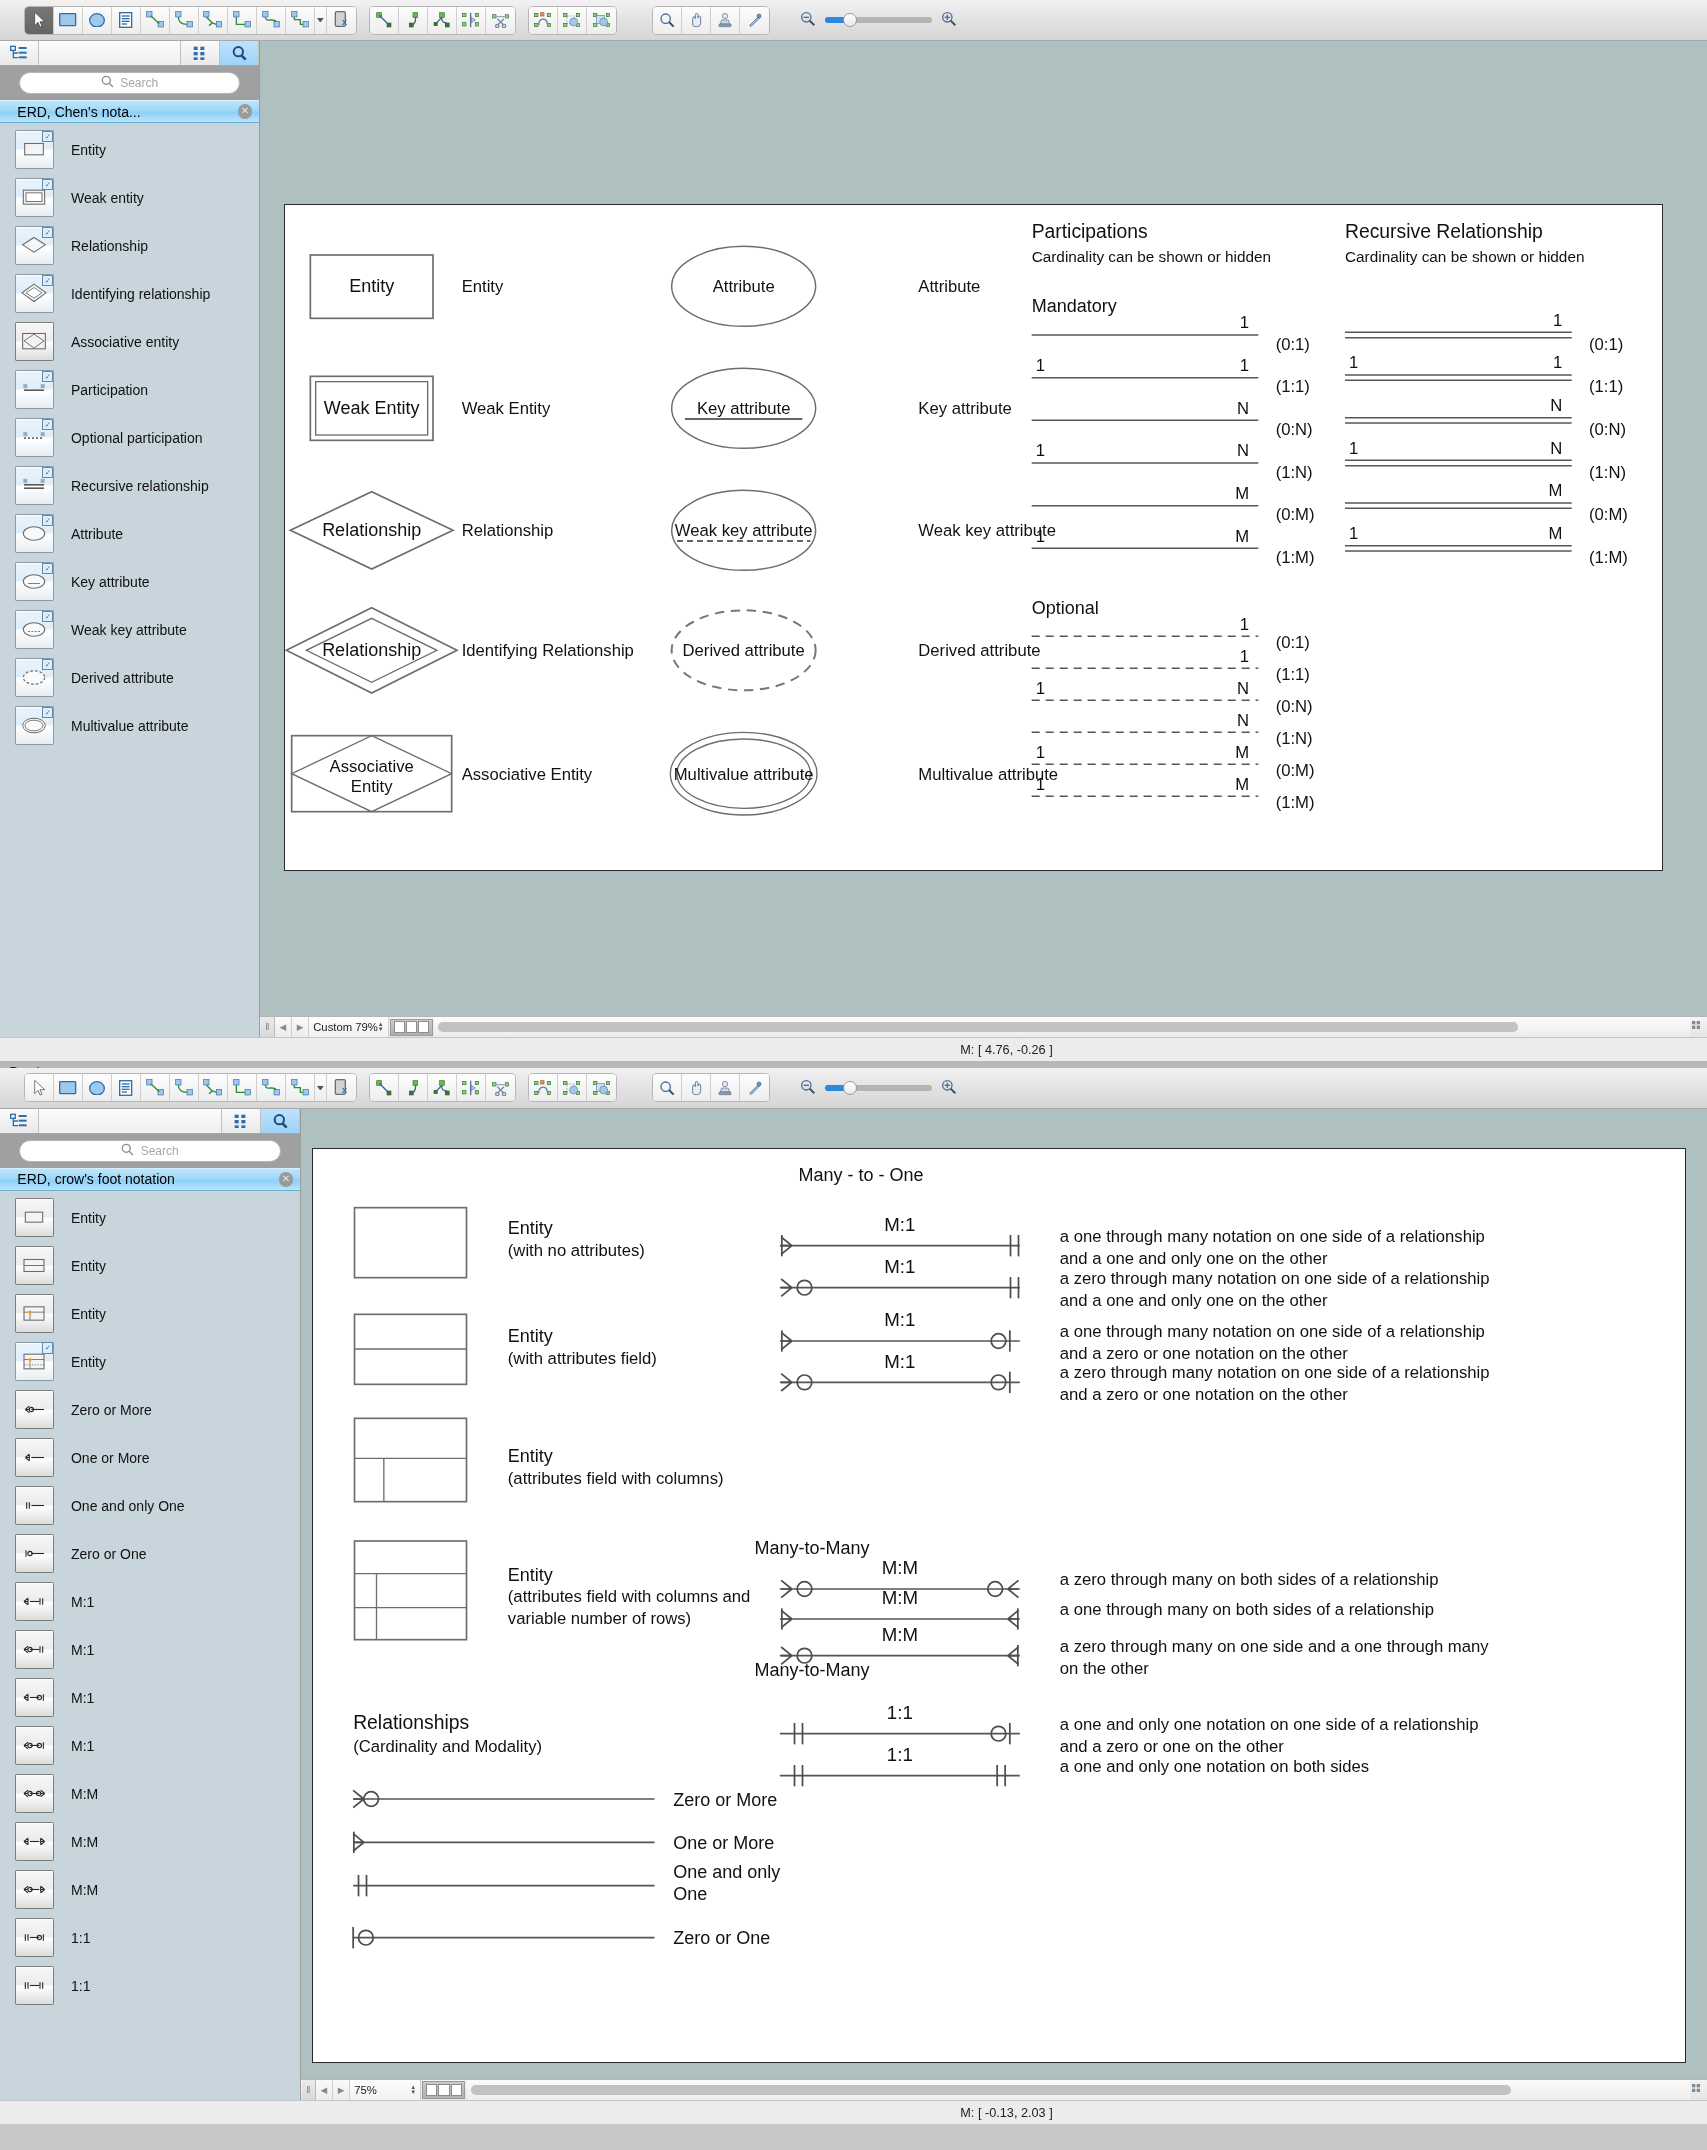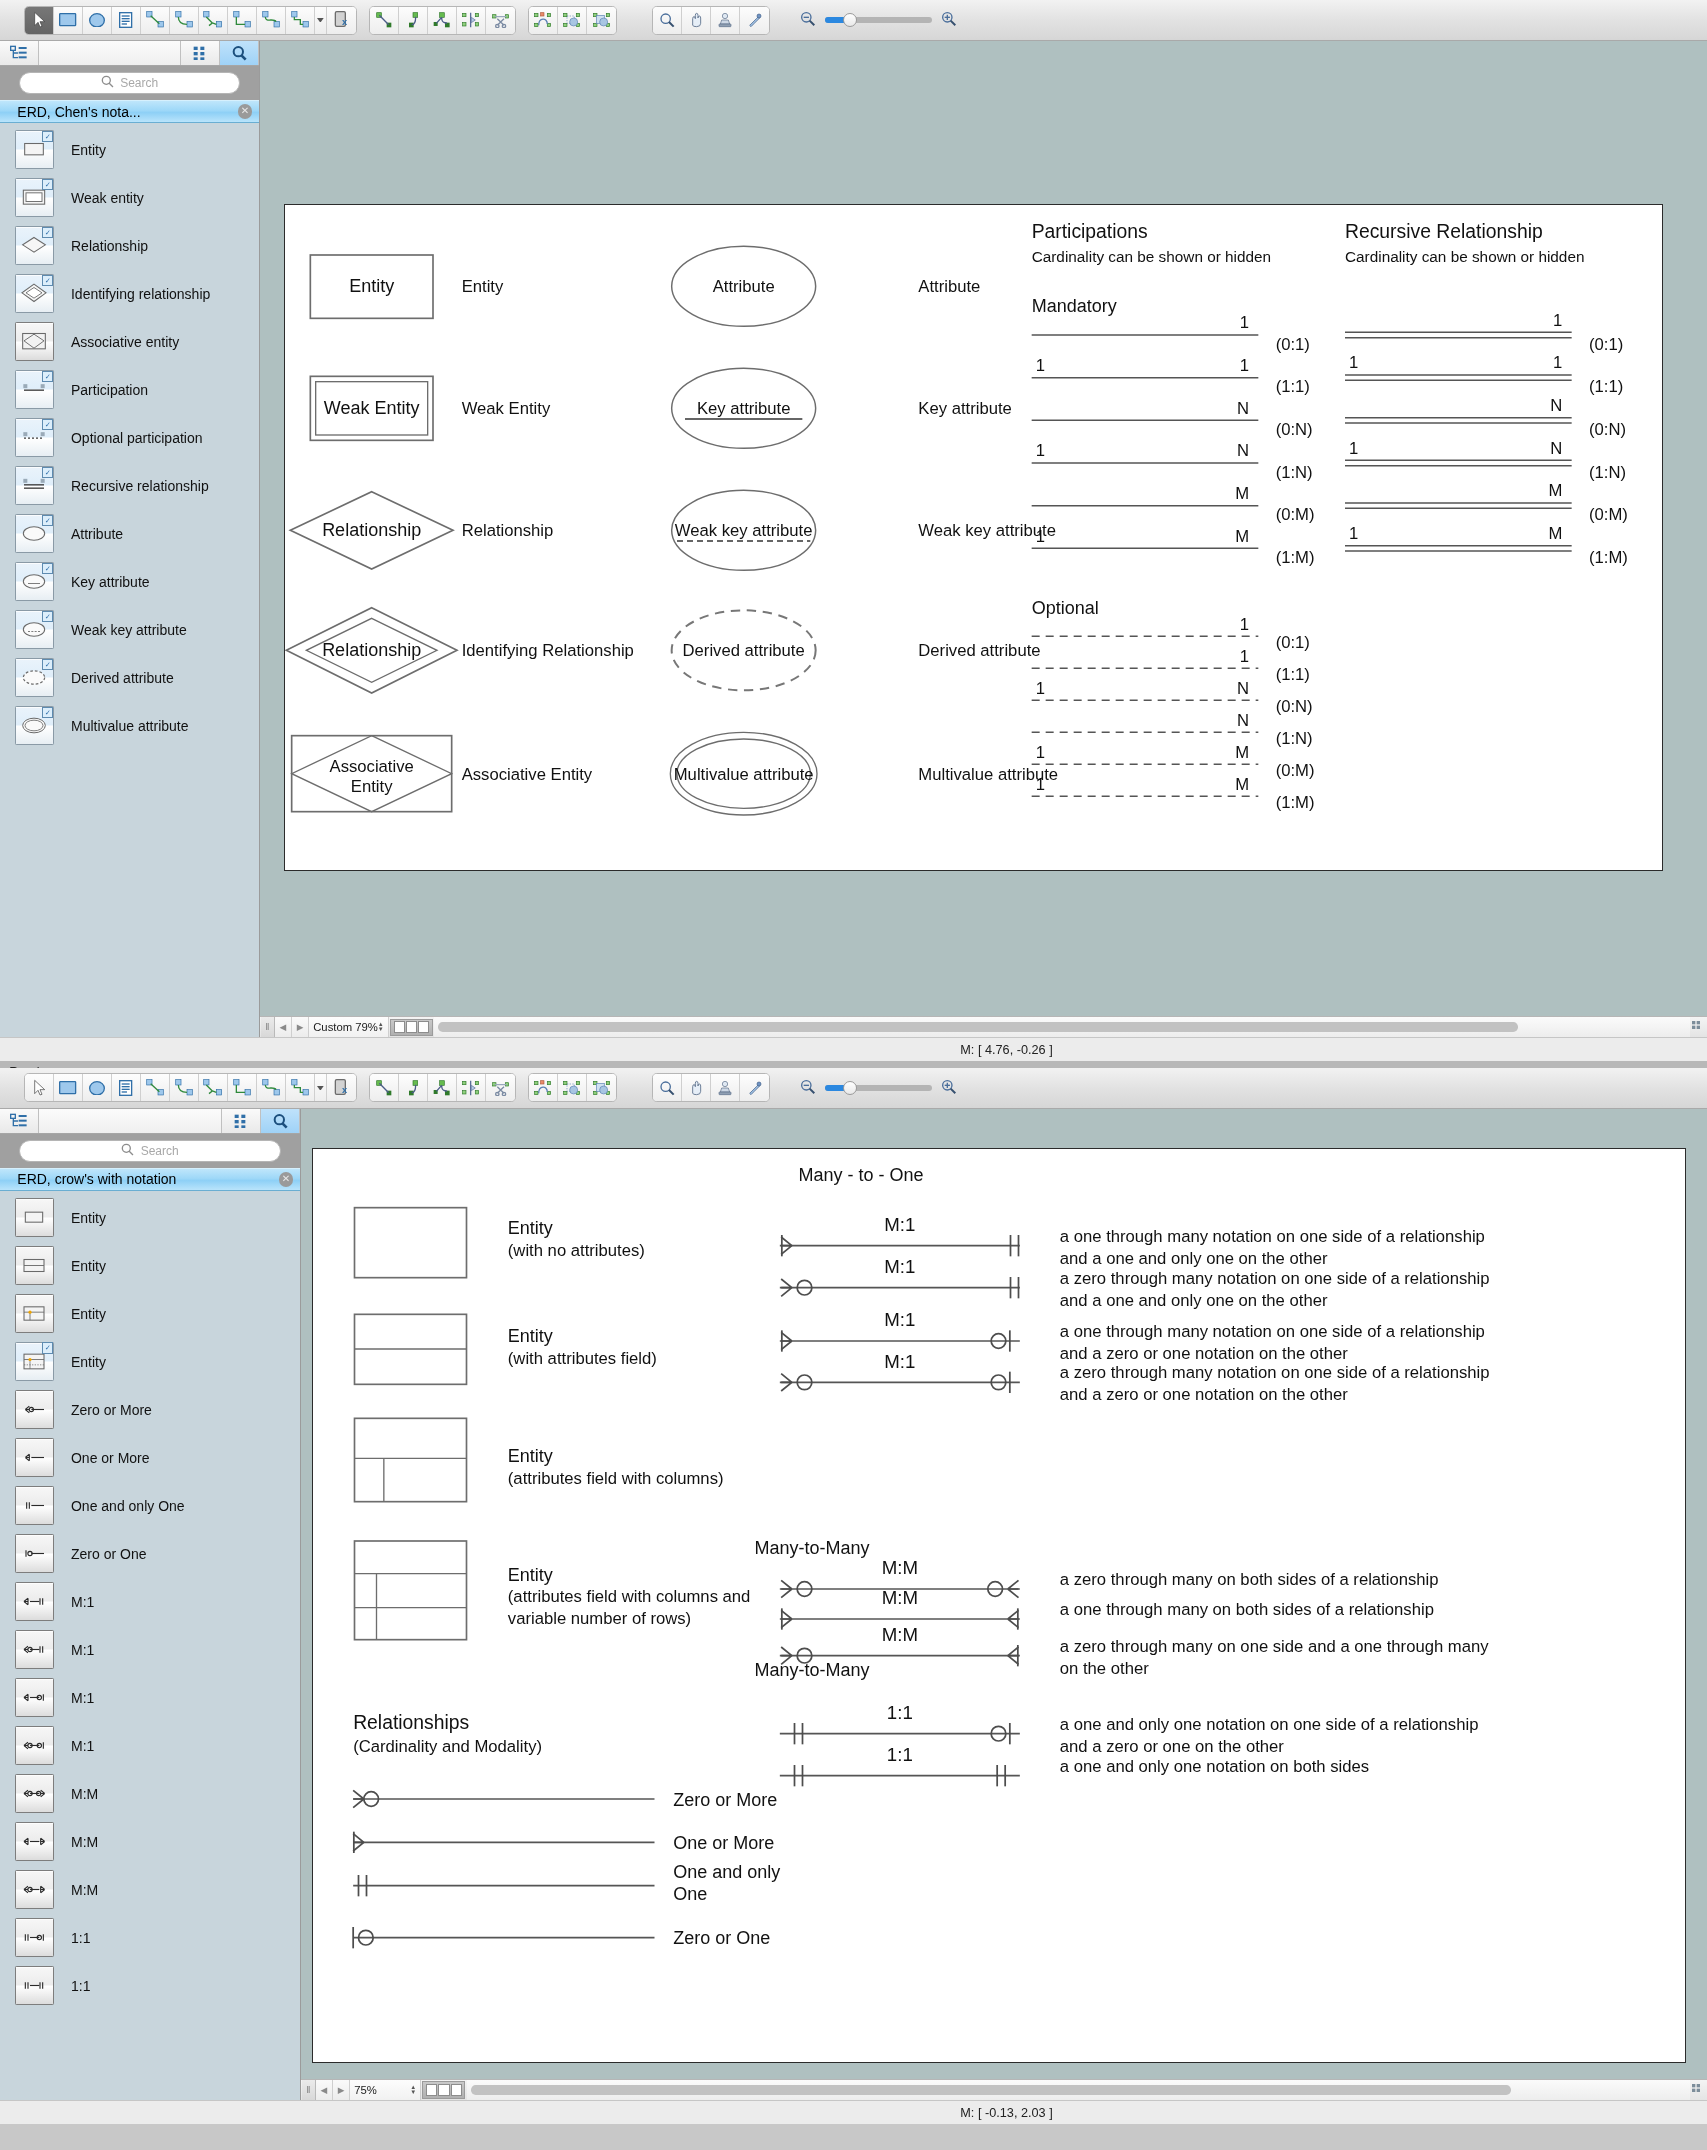--- a/index.html
+++ b/index.html
@@ -972,21 +972,21 @@
             <svg width="13.3" height="13.3" viewBox="0 0 20 20">
                 <circle cx="8" cy="8" r="6" fill="none" stroke="#8d8d8d" stroke-width="2"></circle>
                 <line x1="12" y1="12" x2="18" y2="18" stroke="#8d8d8d" stroke-width="2"></line>
               </svg>
           </span>
           <span class="ph">Search</span>
         </div>
       </div>
 
       <div class="lib-title">
-        <span>ERD, crow's with notation</span>
+        <span>ERD, crow's foot notation</span>
         <span class="x">✕</span>
       </div>
 
       <div class="lib-list" id="cf-list">
           <div class="lib-item">
             <div class="thumb grey">
               <svg width="28" height="27" viewBox="0 0 42 40">
                 <rect x="8" y="12" width="26" height="15" fill="#f4f4f4" stroke="#6a6a6a" stroke-width="1.6"></rect>
               </svg>
             </div>

